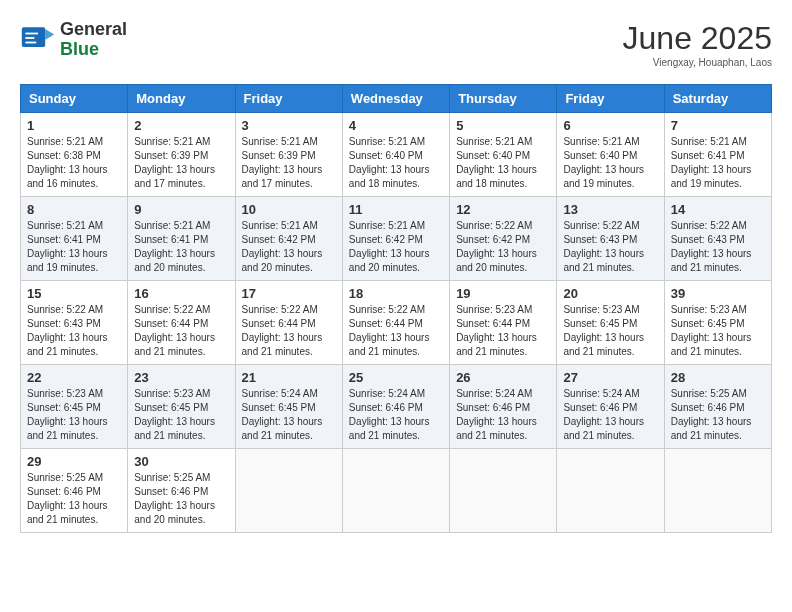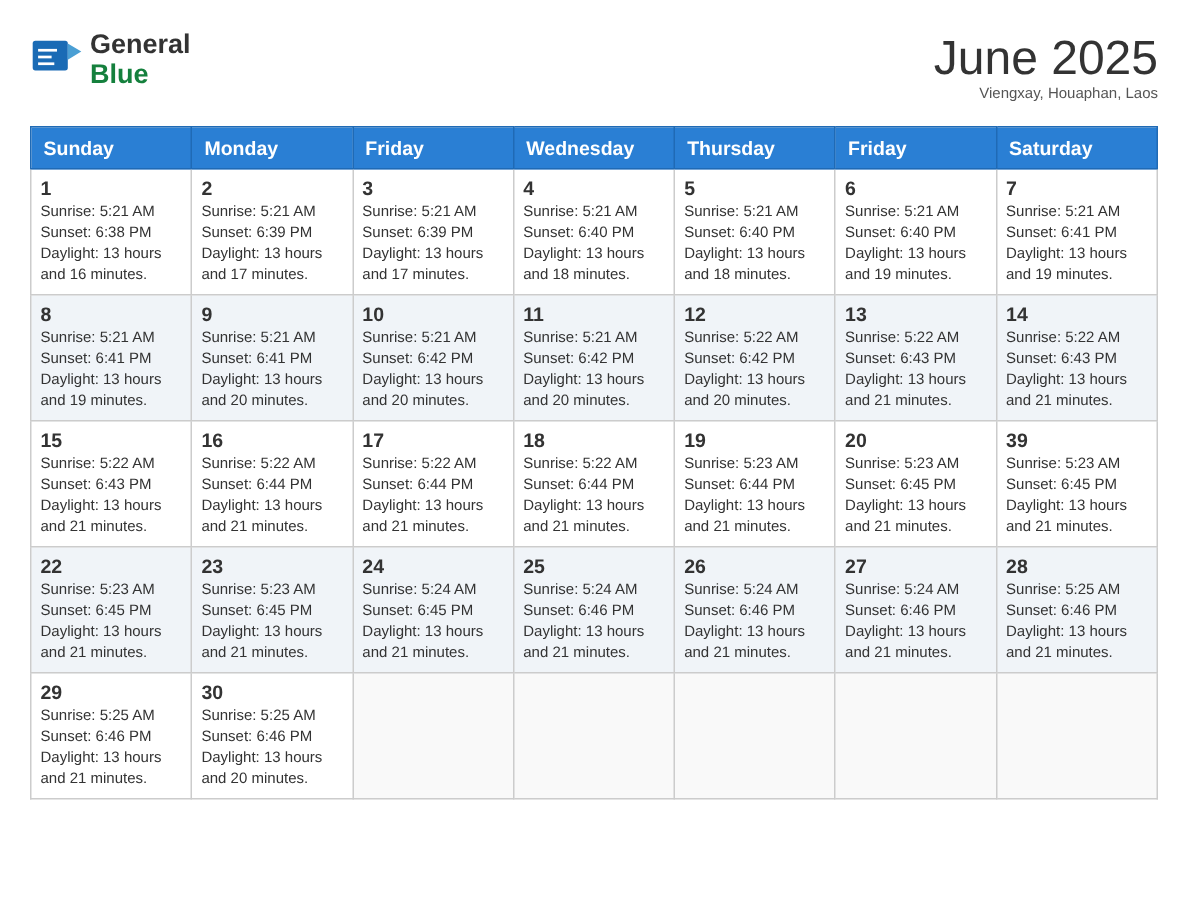--- a/index.html
+++ b/index.html
@@ -220,21 +220,21 @@
       <tr>
         <td>
           <span class="day-num">22</span>
           <span class="cell-text">Sunrise: 5:23 AM<br>Sunset: 6:45 PM<br>Daylight: 13 hours and 21 minutes.</span>
         </td>
         <td>
           <span class="day-num">23</span>
           <span class="cell-text">Sunrise: 5:23 AM<br>Sunset: 6:45 PM<br>Daylight: 13 hours and 21 minutes.</span>
         </td>
         <td>
-          <span class="day-num">24</span>
+          <span class="day-num">21</span>
           <span class="cell-text">Sunrise: 5:24 AM<br>Sunset: 6:45 PM<br>Daylight: 13 hours and 21 minutes.</span>
         </td>
         <td>
           <span class="day-num">25</span>
           <span class="cell-text">Sunrise: 5:24 AM<br>Sunset: 6:46 PM<br>Daylight: 13 hours and 21 minutes.</span>
         </td>
         <td>
           <span class="day-num">26</span>
           <span class="cell-text">Sunrise: 5:24 AM<br>Sunset: 6:46 PM<br>Daylight: 13 hours and 21 minutes.</span>
         </td>

